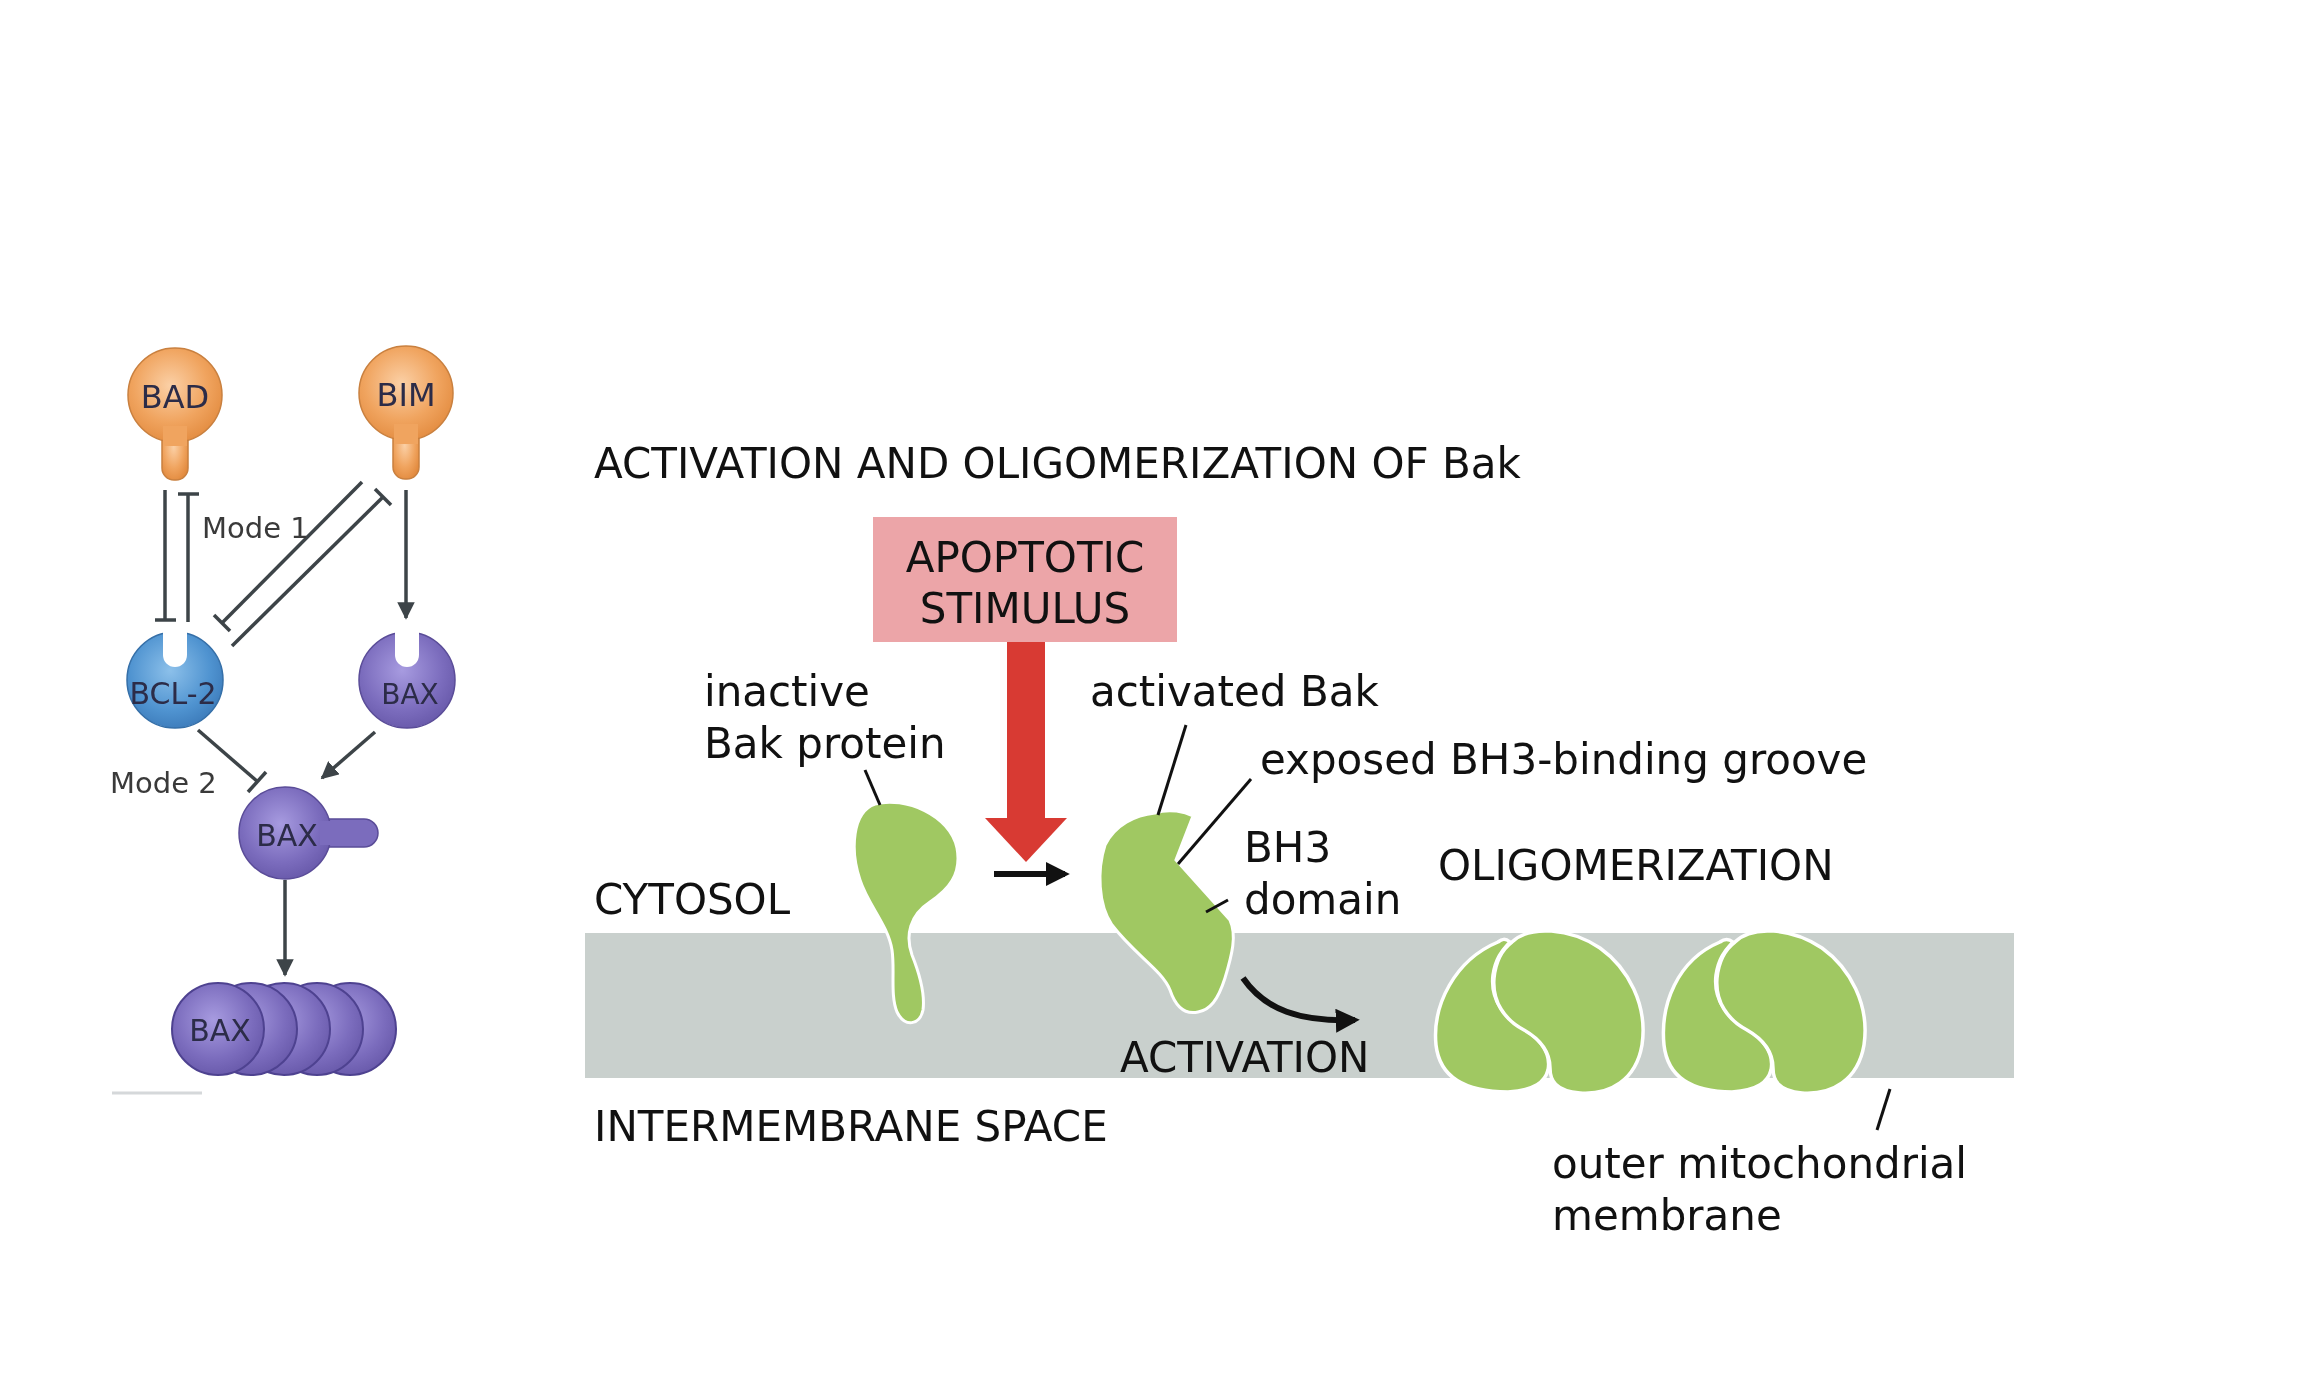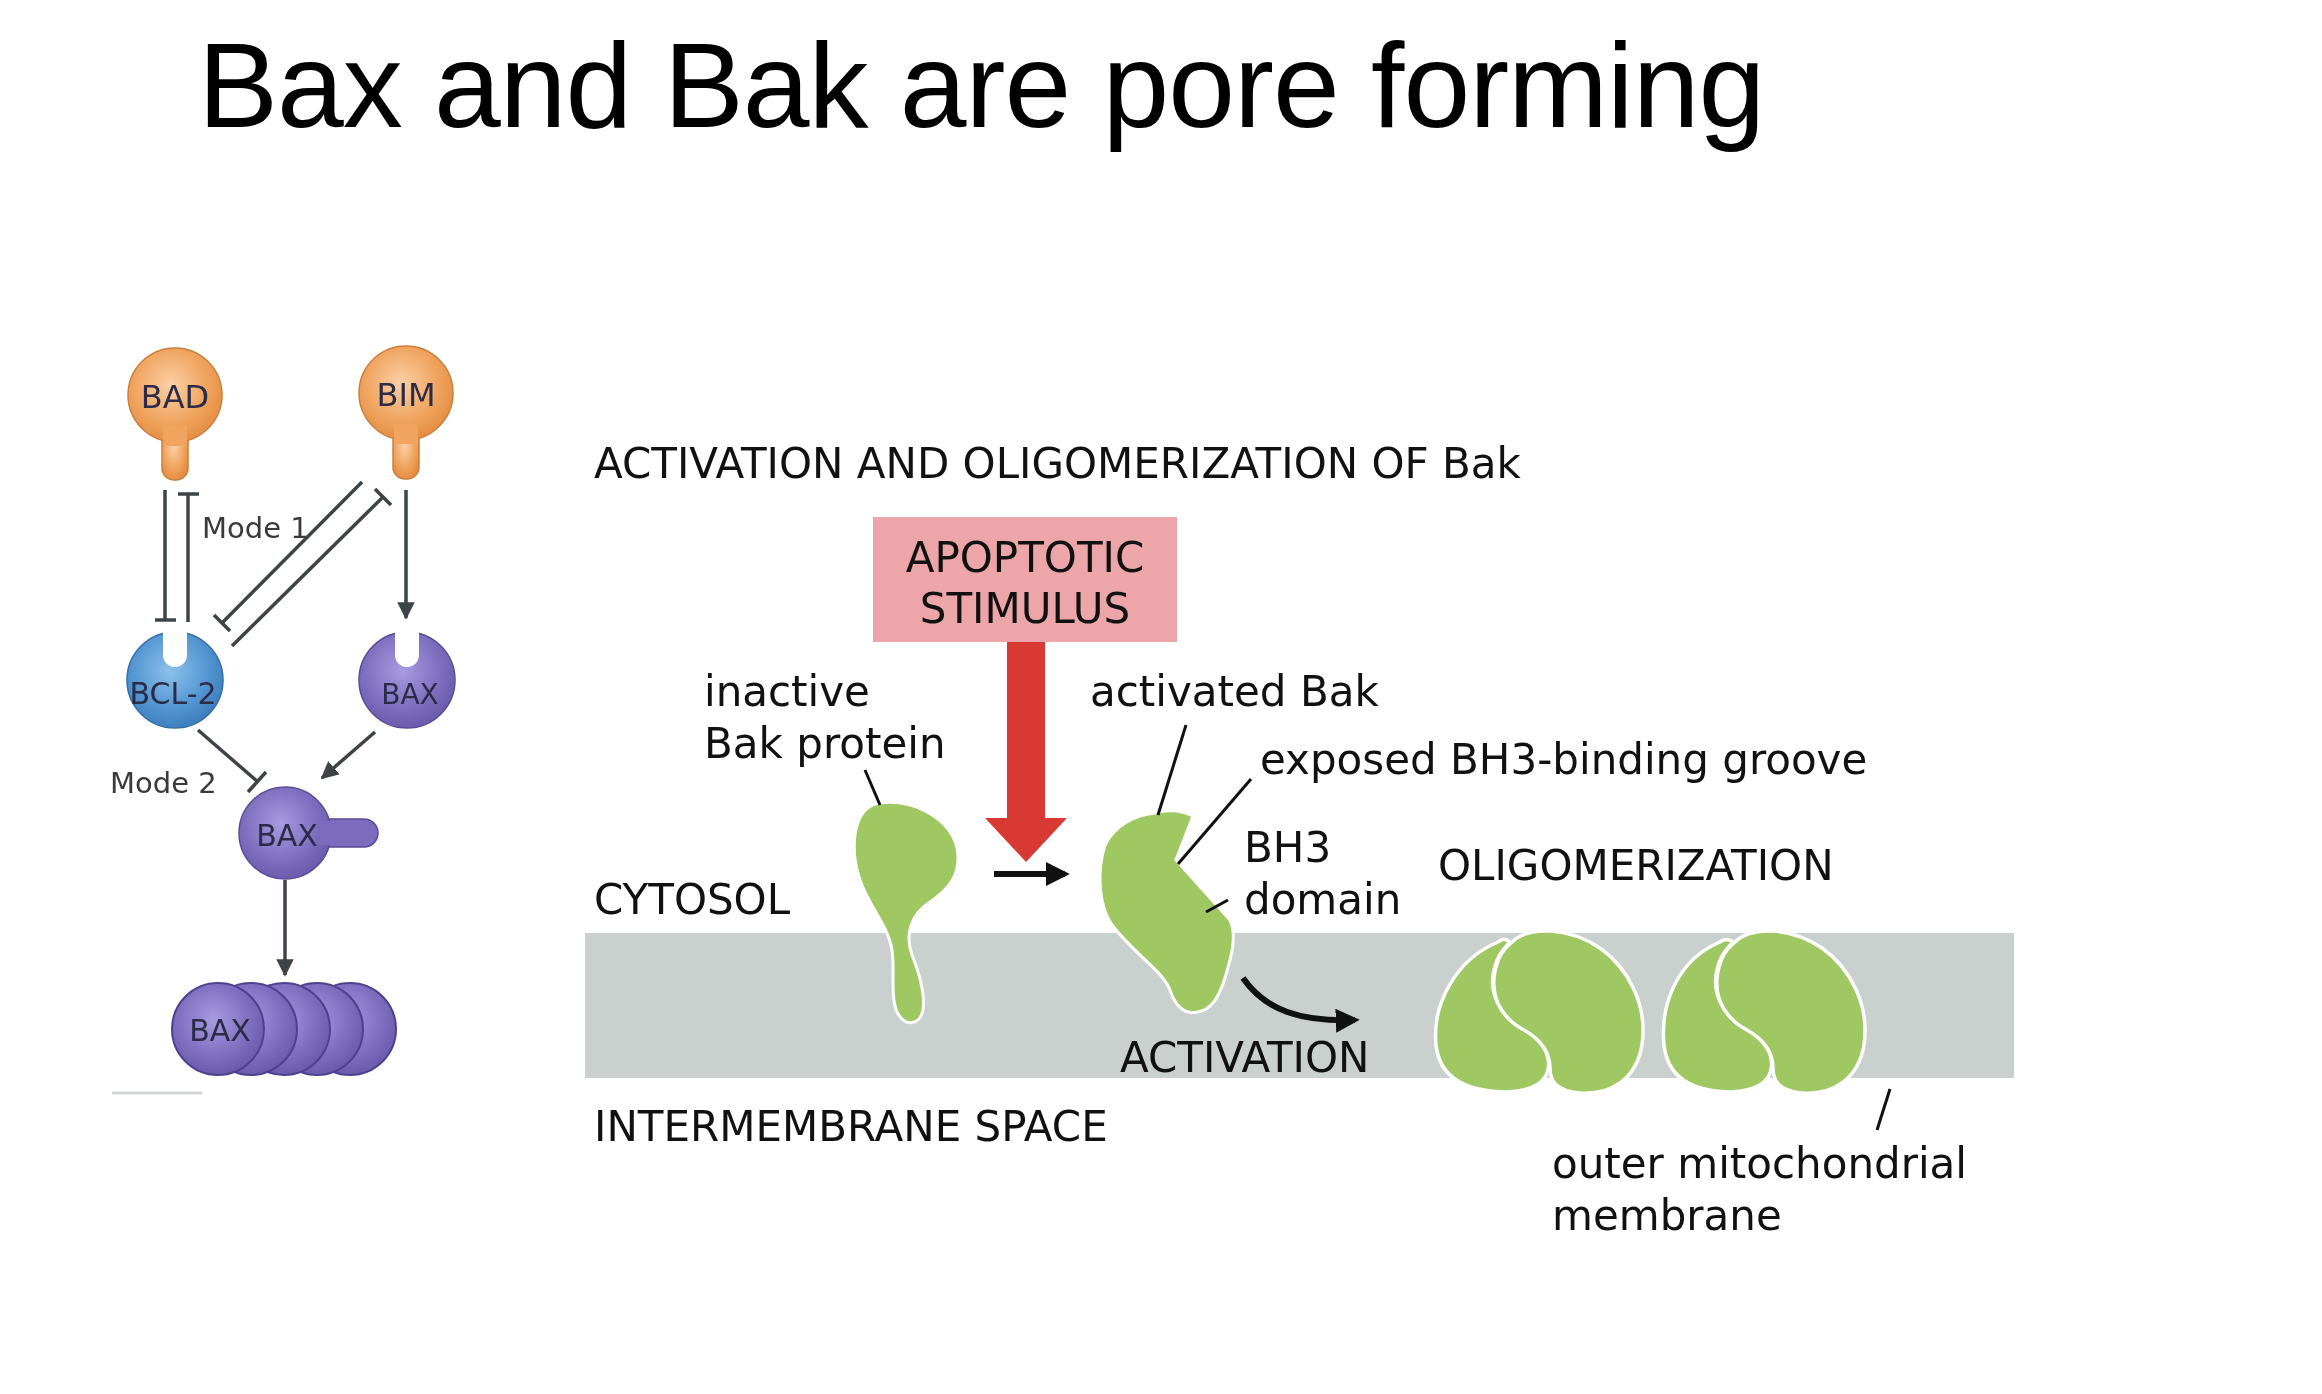--- a/index.html
+++ b/index.html
@@ -11,21 +11,20 @@
   .slide-title span { display: block; white-space: nowrap; }
   svg { position: absolute; left: 0; top: 0; }
   .lbl { font-family: "DejaVu Sans", sans-serif; fill: #111; }
   .lbl-sm { font-family: "DejaVu Sans", sans-serif; fill: #3a3a3a; }
   .prot { font-family: "DejaVu Sans", sans-serif; fill: #2c2c48; }
 </style>
 </head>
 <body>
 
 <h1 class="slide-title">
-  <span>Bax and Bak are pore forming</span>
 </h1>
 
 <svg width="2322" height="1394" viewBox="0 0 2322 1394">
   <defs>
     <radialGradient id="gOrange" cx="45%" cy="40%" r="65%">
       <stop offset="0%" stop-color="#fbd0a6"></stop>
       <stop offset="60%" stop-color="#f0a45f"></stop>
       <stop offset="100%" stop-color="#e28a3e"></stop>
     </radialGradient>
     <radialGradient id="gBlue" cx="45%" cy="40%" r="65%">

